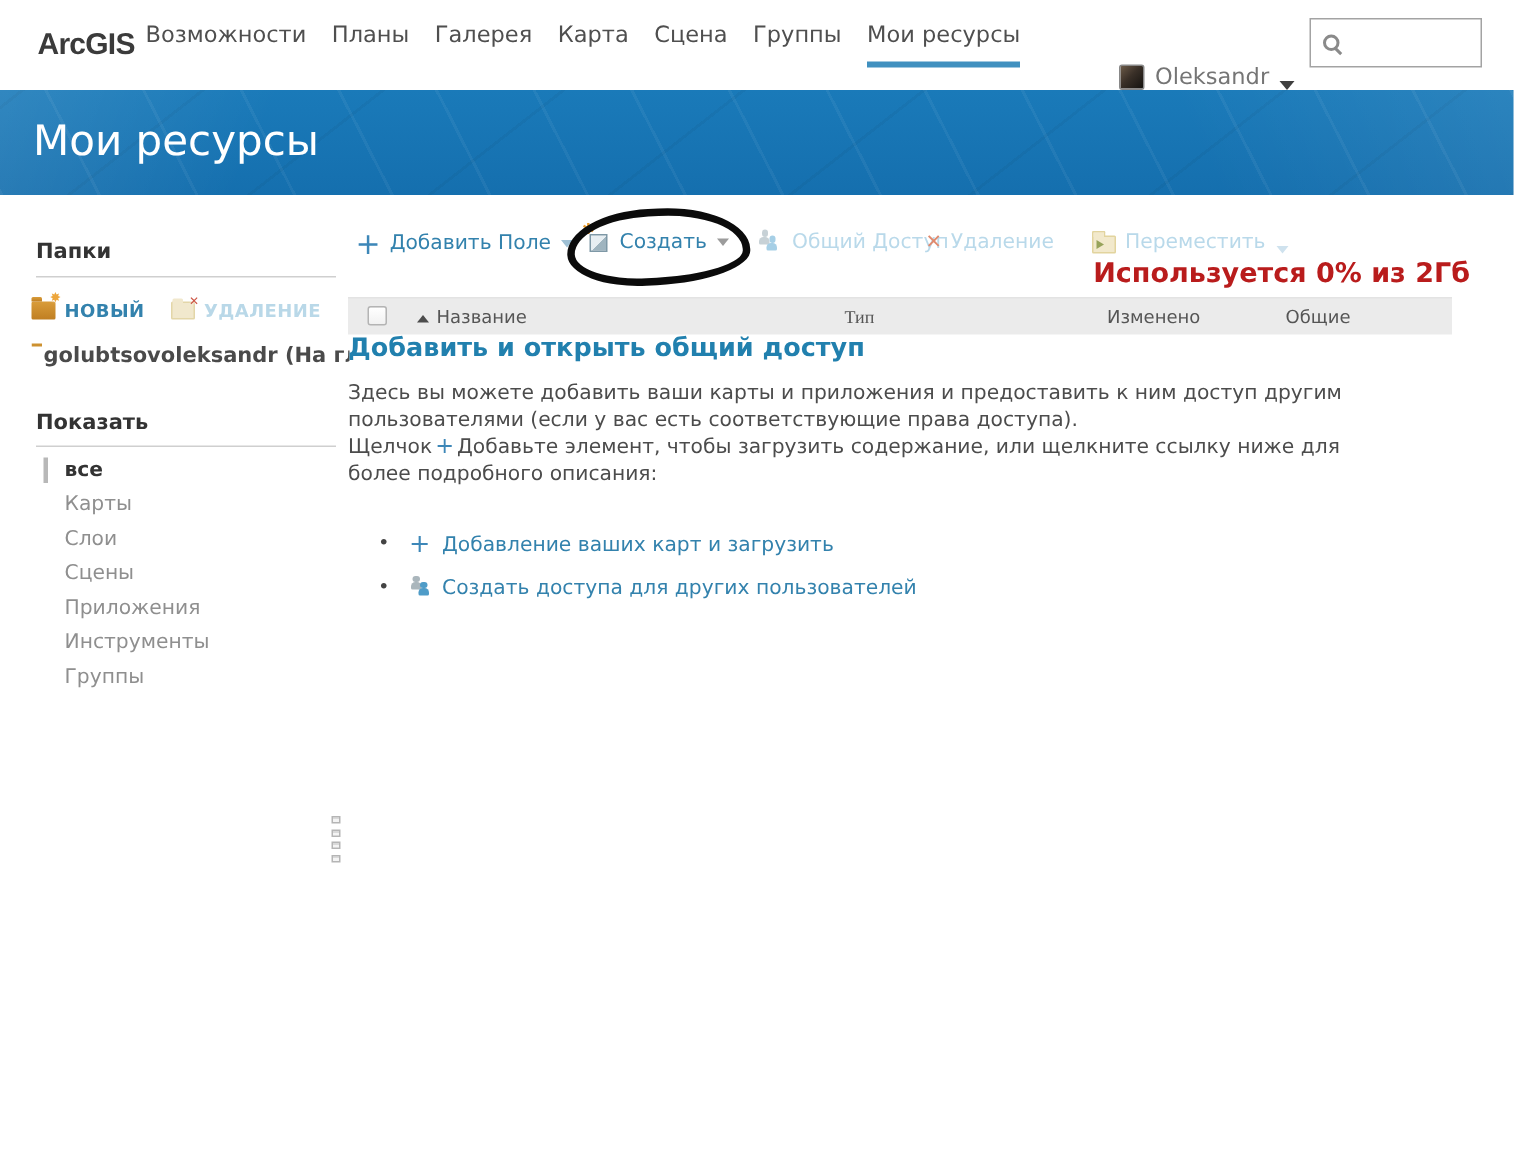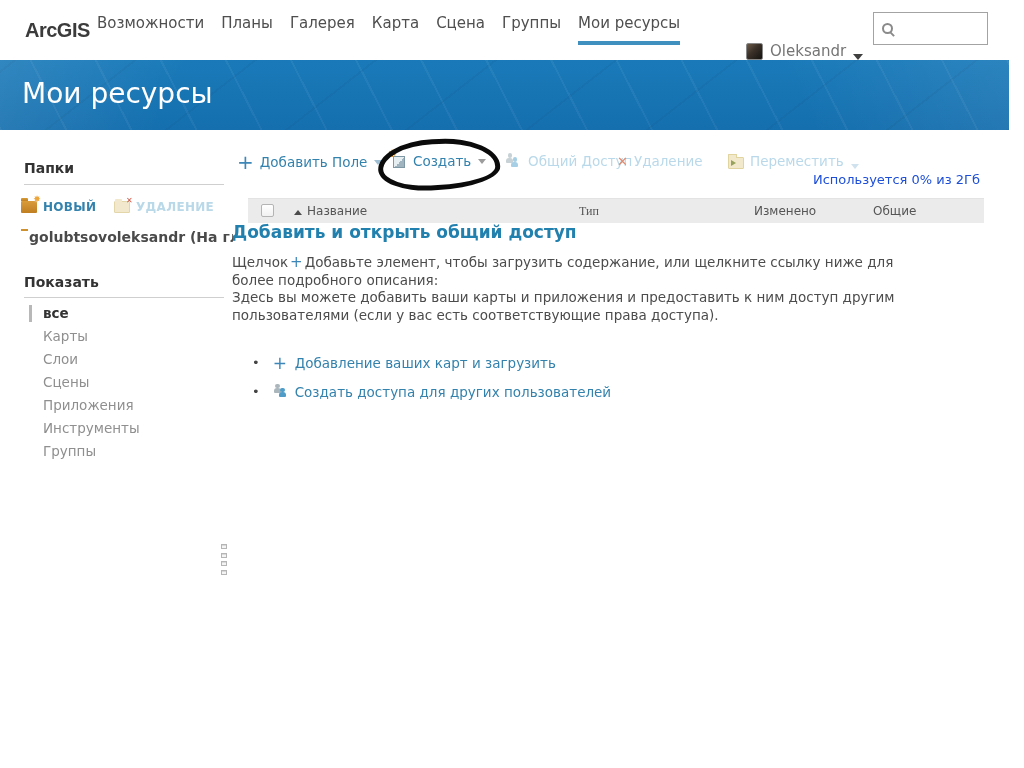--- a/index.html
+++ b/index.html
@@ -98,24 +98,24 @@
   .dudes.off .back { background:#c7d1d6; }
   .dudes.off .front { background:#a6cfe6; }
   .dudes.on .back { background:#aab6bc; }
   .dudes.on .front { background:#4f9cc8; }
 
   .xglyph { font-size:13px; font-weight:700; color:#e08a6e; margin-right:6px; }
   .movefold { position:relative; width:16px; height:12px; border-radius:1px; background:#f2e9cc; border:1px solid #e2d49e; margin-right:6px; }
   .movefold::before { content:""; position:absolute; left:-1px; top:-4px; width:7px; height:3px; border-radius:1px 1px 0 0; background:#f2e9cc; border:1px solid #e2d49e; border-bottom:none; }
   .movefold::after { content:""; position:absolute; left:2px; top:2px; width:0; height:0; border-top:3px solid transparent; border-bottom:3px solid transparent; border-left:5px solid #97a35a; }
 
-  .usage { position:absolute; right:44px; top:172px; font-size:13px; color:#1d4ed8; }
-
-  
-  .thead { position:absolute; left:232px; top:198px; width:736px; height:25px; background:#ebebeb; border-top:1px solid #e3e3e3;margin-left:16px; }
+  .usage { position:absolute; right:44px; top:172px; font-size:18px; color:#b91c1c;font-weight:bold; }
+
+  
+  .thead { position:absolute; left:232px; top:198px; width:736px; height:25px; background:#ebebeb; border-top:1px solid #e3e3e3; }
   .cb { position:absolute; left:13px; top:5px; width:13px; height:13px; border:1px solid #b4b4b4; border-radius:2px; background:linear-gradient(#ffffff,#f1f1f1); cursor:pointer; }
   .th { position:absolute; top:5px; font-size:12px; color:#555; white-space:nowrap; }
   .sortarr { display:inline-block; width:0; height:0; border-left:4px solid transparent; border-right:4px solid transparent; border-bottom:5px solid #4c4c4c; margin-right:5px; }
 
   
   .chead { position:absolute; left:232px; top:222px; font-size:17px; font-weight:700; color:#2180ae; white-space:nowrap; }
   .ctext { position:absolute; left:232px; top:254px; width:700px; font-size:13.5px; line-height:17.5px; color:#4c4c4c; }
   .inlineplus { color:#3d87b8; font-size:15px; font-weight:400; padding:0 2px; }
   .linklist { position:absolute; left:252px; top:348px; list-style:none; }
   .linklist li { display:flex; align-items:center; height:29px; }
@@ -259,22 +259,22 @@
   <span class="cb"></span>
   <span class="th" style="left:46px;"><span class="sortarr"></span><span>Название</span></span>
   <span class="th" style="left:331px;font-family:Liberation Serif, serif;"><span>Тип</span></span>
   <span class="th" style="left:506px;"><span>Изменено</span></span>
   <span class="th" style="left:625px;"><span>Общие</span></span>
 </div>
 
 <h2 class="chead">Добавить и открыть общий доступ</h2>
 
 <div class="ctext">
+  <p>Здесь вы можете добавить ваши карты и приложения и предоставить к ним доступ другим пользователями (если у вас есть соответствующие права доступа).</p>
   <p><span>Щелчок</span><span class="inlineplus">+</span><span>Добавьте элемент, чтобы загрузить содержание, или щелкните ссылку ниже для более подробного описания:</span></p>
-  <p>Здесь вы можете добавить ваши карты и приложения и предоставить к ним доступ другим пользователями (если у вас есть соответствующие права доступа).</p>
 </div>
 
 <ul class="linklist">
   <li>
     <span class="dot">•</span>
     <span class="ic">
         <span class="lplus">+</span>
       </span>
     <a>Добавление ваших карт и загрузить</a>
   </li>

